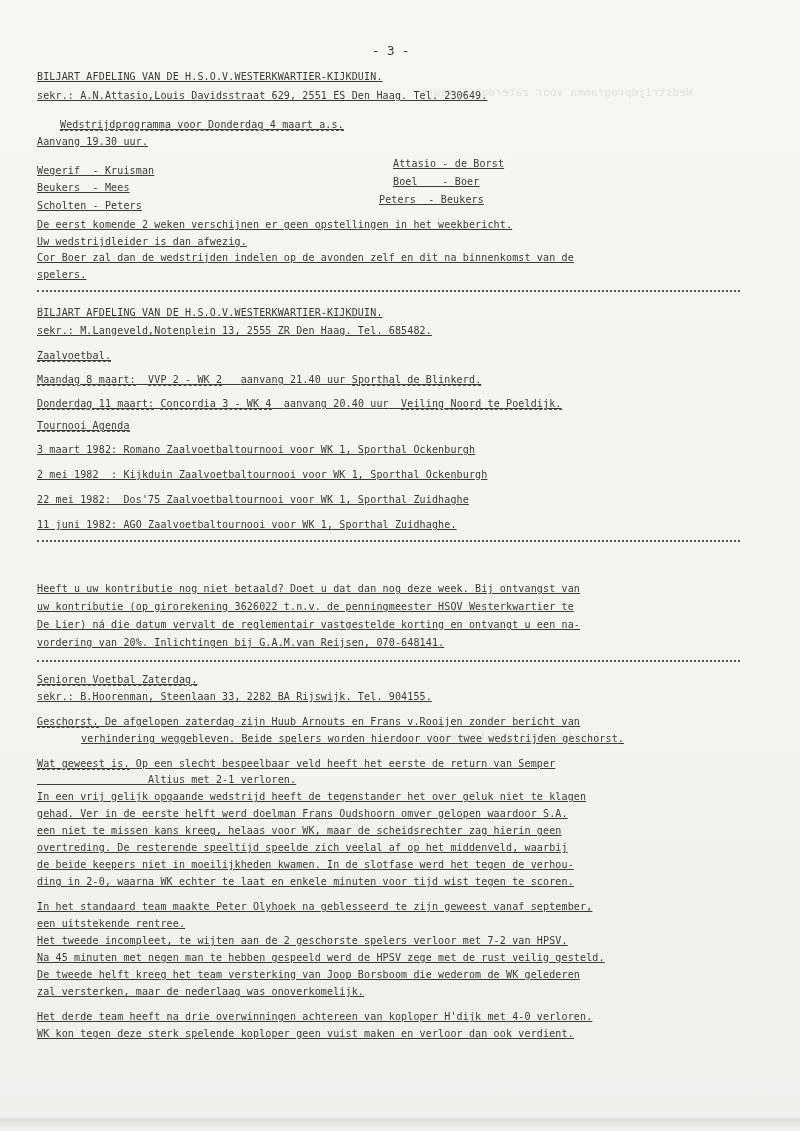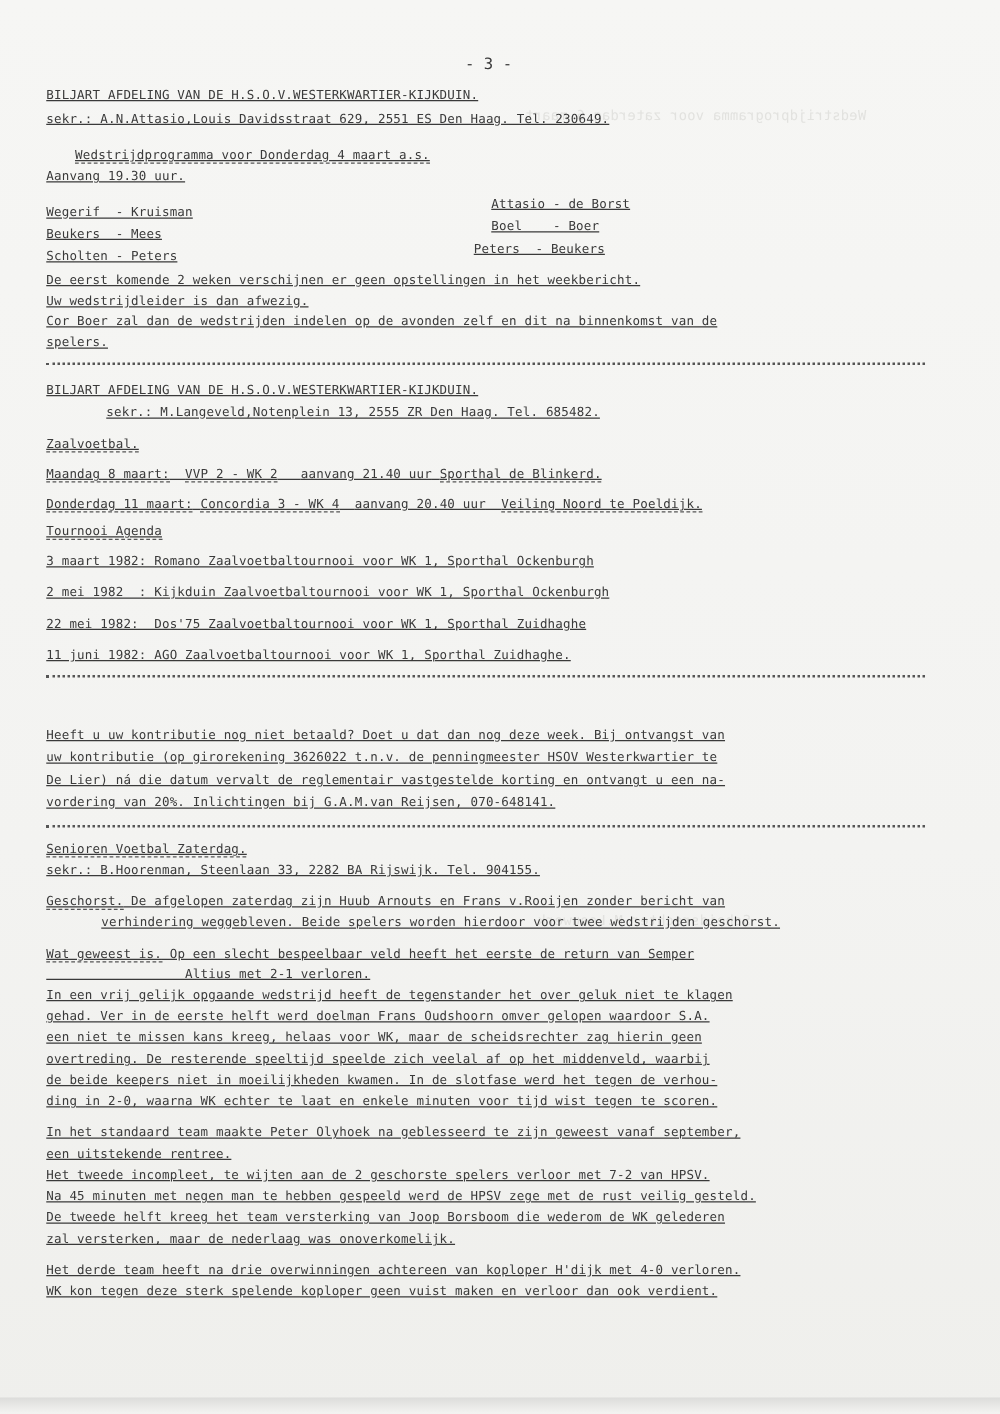--- a/index.html
+++ b/index.html
@@ -56,21 +56,21 @@
   <div class="line" style="left:379px; top:192px;">Peters  - Beukers</div>
 
   <div class="line" style="top:217px;">De eerst komende 2 weken verschijnen er geen opstellingen in het weekbericht.</div>
   <div class="line" style="top:234px;">Uw wedstrijdleider is dan afwezig.</div>
   <div class="line" style="top:250px;">Cor Boer zal dan de wedstrijden indelen op de avonden zelf en dit na binnenkomst van de</div>
   <div class="line" style="top:267px;">spelers.</div>
 
   <div class="rule" style="top:290px;"></div>
 
   <div class="line" style="top:305px;">BILJART AFDELING VAN DE H.S.O.V.WESTERKWARTIER-KIJKDUIN.</div>
-  <div class="line" style="top:323px;margin-left:48px;">sekr.: M.Langeveld,Notenplein 13, 2555 ZR Den Haag. Tel. 685482.</div>
+  <div class="line" style="top:323px;">sekr.: M.Langeveld,Notenplein 13, 2555 ZR Den Haag. Tel. 685482.</div>
   <div class="line" style="top:348px;"><span class="u">Zaalvoetbal.</span></div>
 
   <div class="line" style="top:372px;"><span class="u">Maandag 8 maart:</span>  <span class="u">VVP 2 - WK 2</span>   <span>aanvang 21.40 uur</span> <span class="u">Sporthal de Blinkerd.</span></div>
   <div class="line" style="top:396px;"><span class="u">Donderdag 11 maart:</span> <span class="u">Concordia 3 - WK 4</span>  <span>aanvang 20.40 uur</span>  <span class="u">Veiling Noord te Poeldijk.</span></div>
 
   <div class="line" style="top:418px;"><span class="u">Tournooi Agenda</span></div>
   <div class="line" style="top:442px;">3 maart 1982: Romano Zaalvoetbaltournooi voor WK 1, Sporthal Ockenburgh</div>
   <div class="line" style="top:467px;">2 mei 1982  : Kijkduin Zaalvoetbaltournooi voor WK 1, Sporthal Ockenburgh</div>
   <div class="line" style="top:492px;">22 mei 1982:  Dos'75 Zaalvoetbaltournooi voor WK 1, Sporthal Zuidhaghe</div>
   <div class="line" style="top:517px;">11 juni 1982: AGO Zaalvoetbaltournooi voor WK 1, Sporthal Zuidhaghe.</div>

